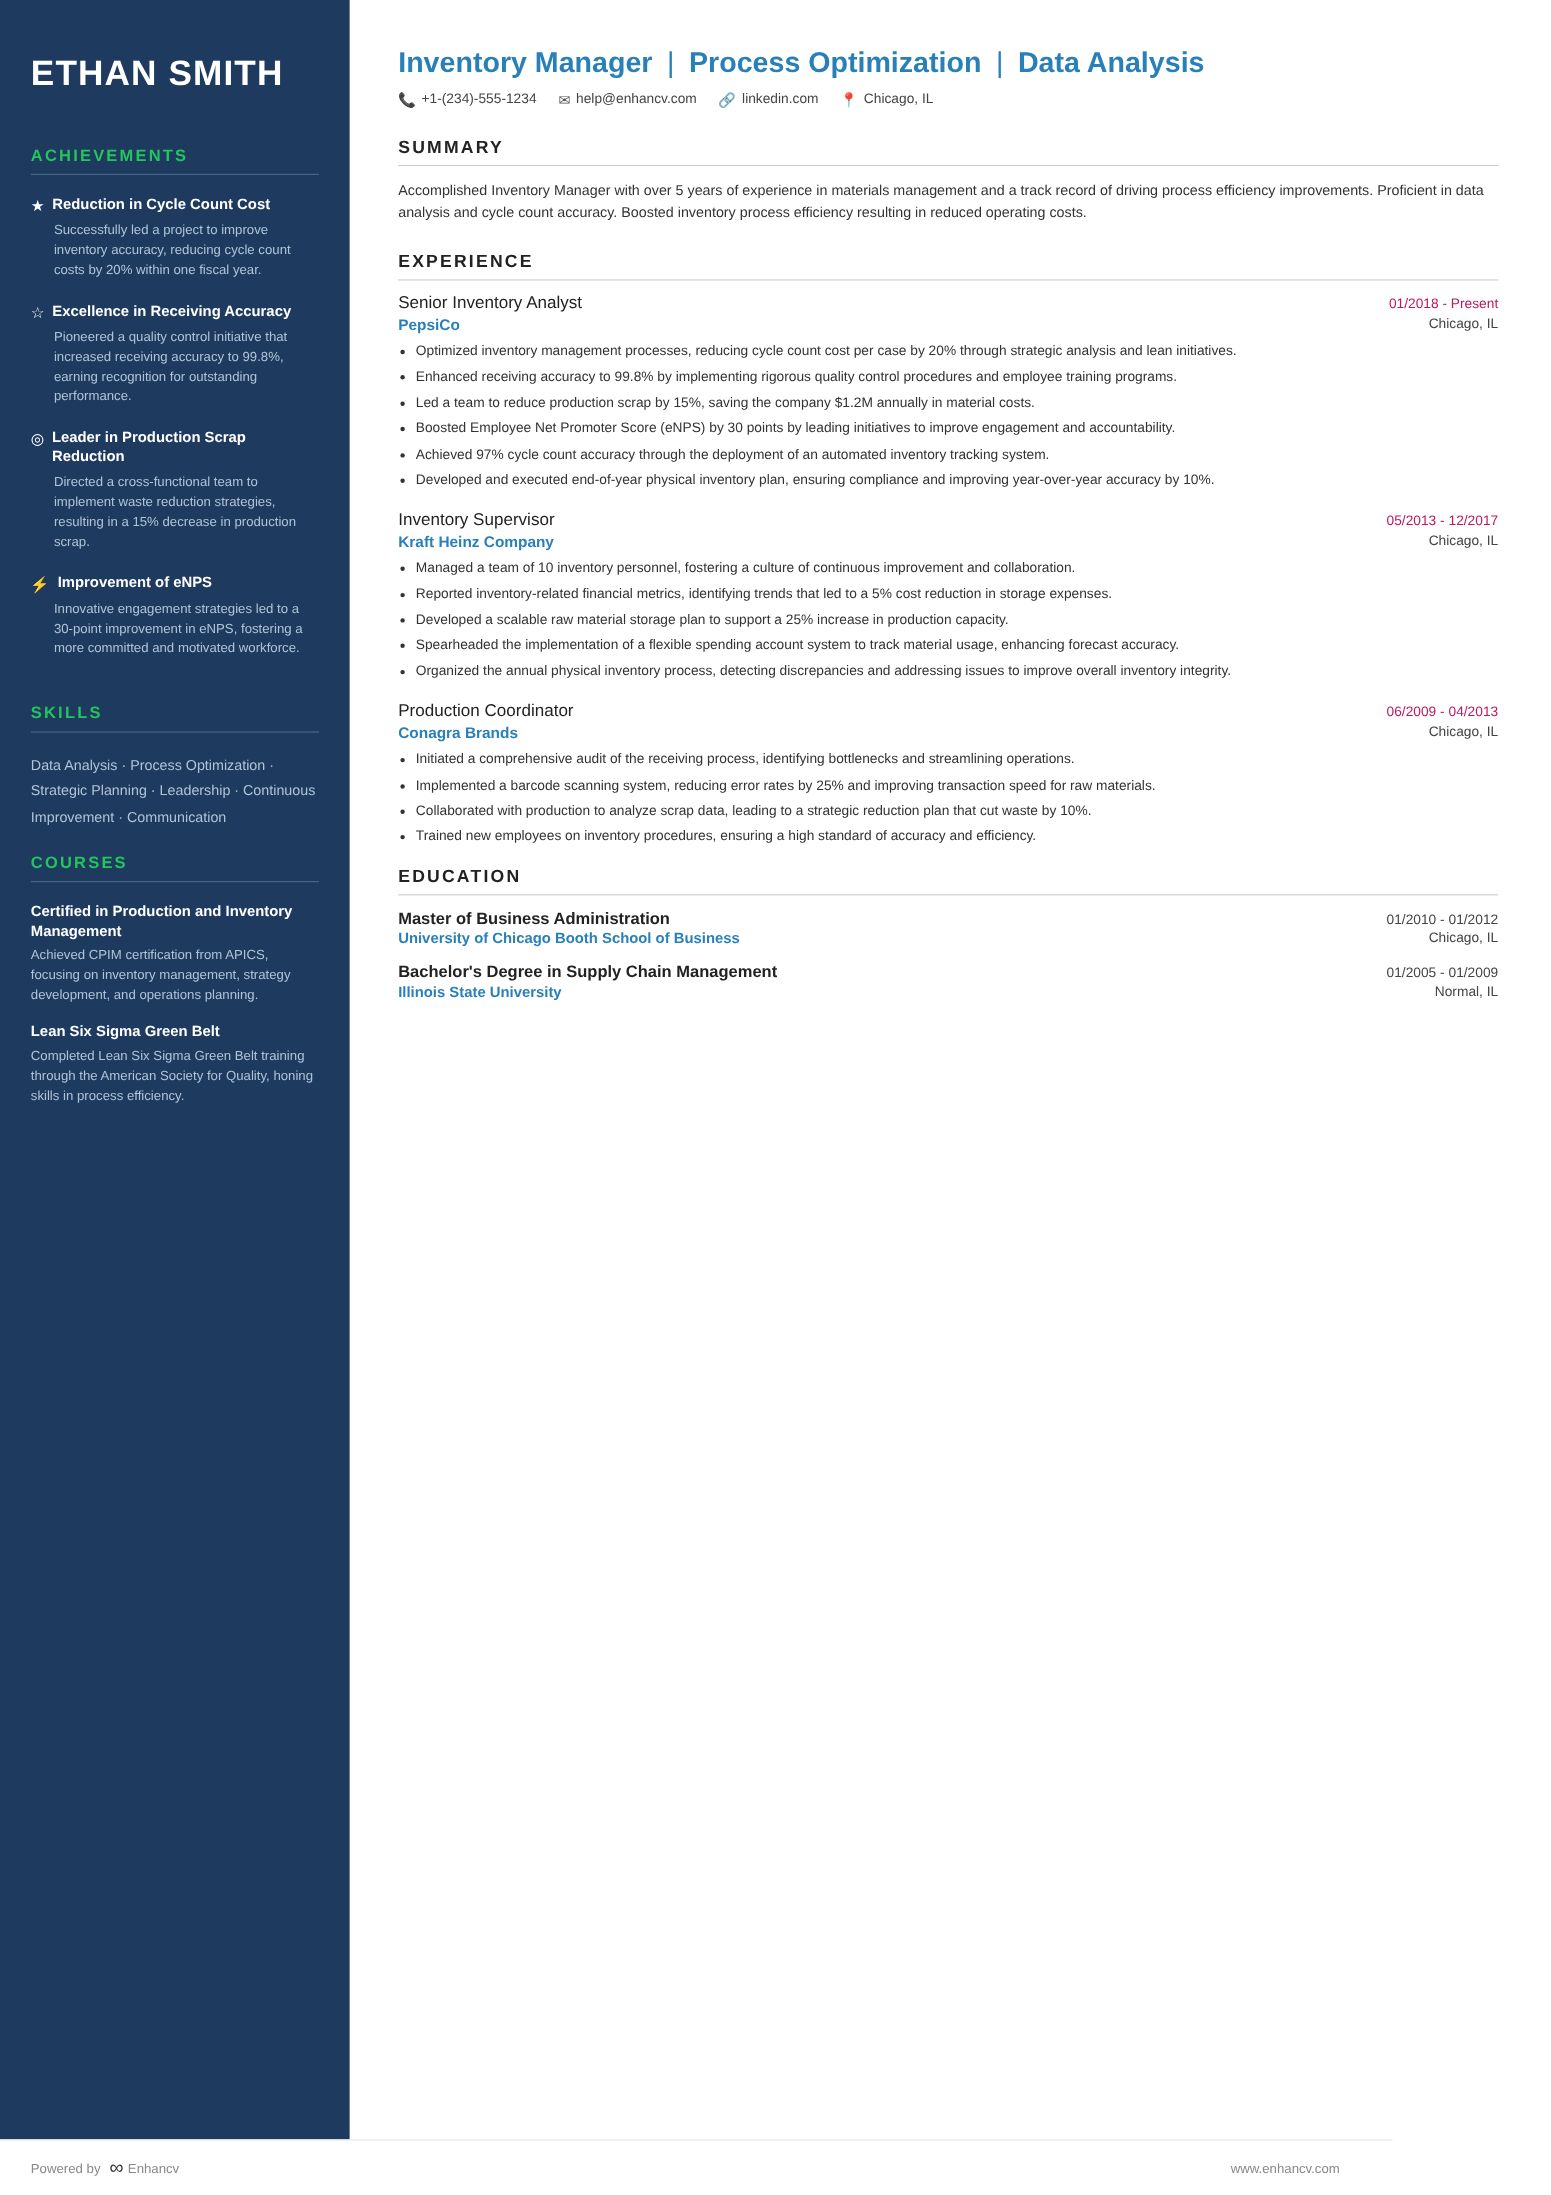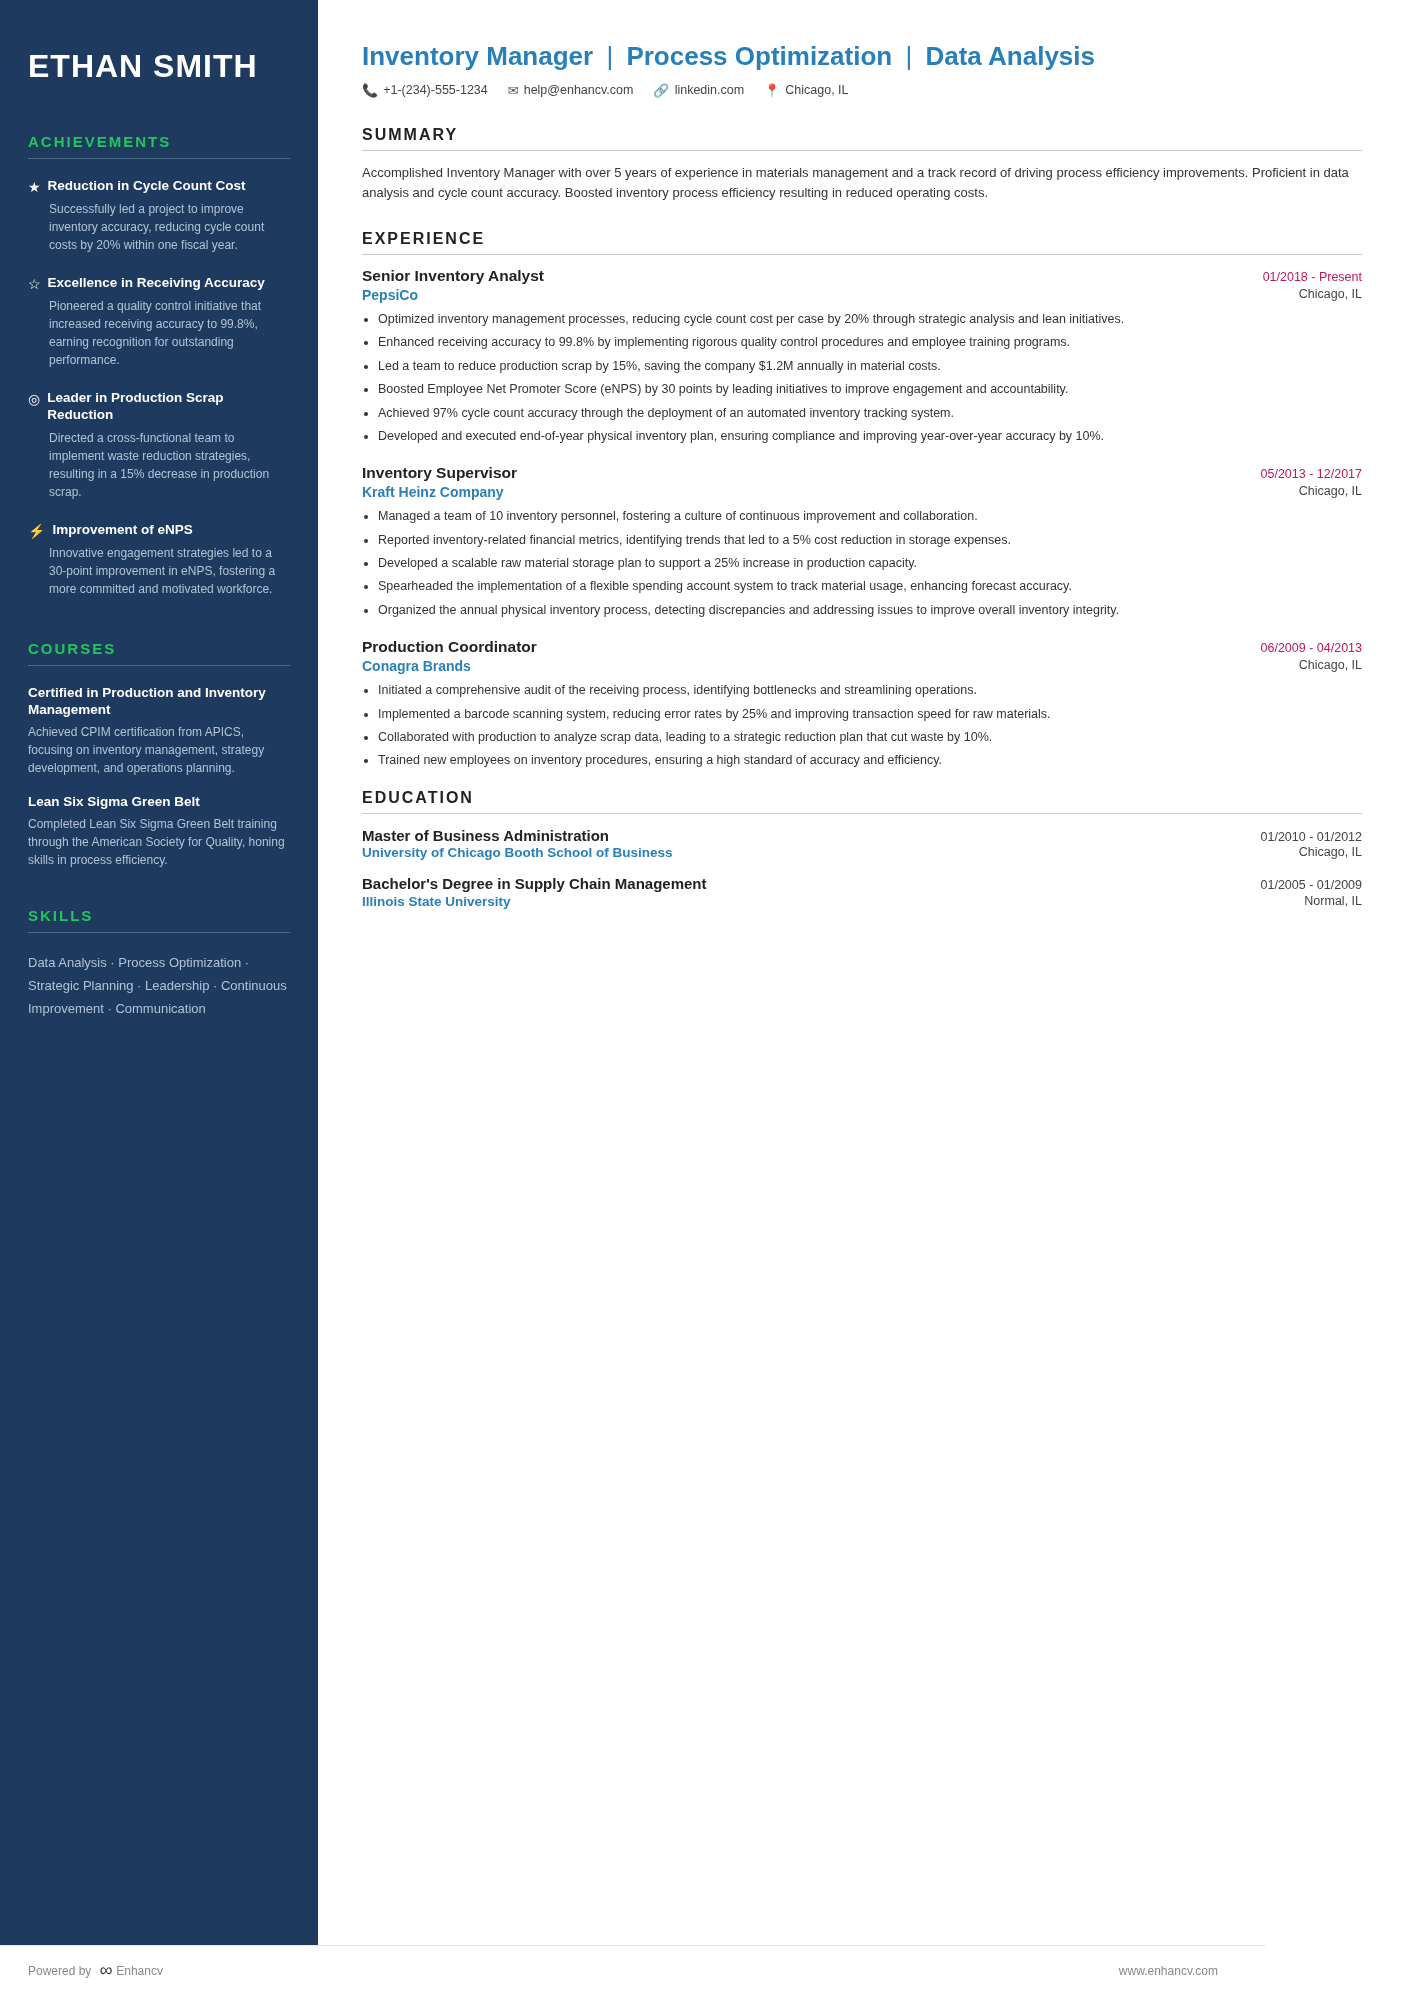--- a/index.html
+++ b/index.html
@@ -150,21 +150,21 @@
       margin-bottom: 26px;
     }
     .exp-header {
       display: flex;
       justify-content: space-between;
       align-items: baseline;
       margin-bottom: 2px;
     }
     .exp-job-title {
       font-size: 15.5px;
-      font-weight: 700;
+      font-weight: 400;
       color: #222;
     }
     .exp-dates {
       font-size: 12.5px;
       color: #be185d;
       white-space: nowrap;
     }
     .exp-company-row {
       display: flex;
       justify-content: space-between;
@@ -291,38 +291,38 @@
     <div class="achievement-title-row">
       <span class="achievement-icon">⚡</span>
       <span class="achievement-title">Improvement of eNPS</span>
     </div>
     <div class="achievement-desc">Innovative engagement strategies led to a 30-point improvement in eNPS, fostering a more committed and motivated workforce.</div>
   </div>
         </div>
     </div>
 
     <div class="section-gap">
+      <div class="sidebar-section-title">SKILLS</div>
+      <hr class="sidebar-divider">
+      <div class="skills-list">Data Analysis · Process Optimization · Strategic Planning · Leadership · Continuous Improvement · Communication</div>
+    </div>
+
+    <div class="section-gap">
       <div class="sidebar-section-title">COURSES</div>
       <hr class="sidebar-divider">
       <div id="courses-container">
           <div class="courses-item">
     <div class="courses-title">Certified in Production and Inventory Management</div>
     <div class="courses-desc">Achieved CPIM certification from APICS, focusing on inventory management, strategy development, and operations planning.</div>
   </div>
           <div class="courses-item">
     <div class="courses-title">Lean Six Sigma Green Belt</div>
     <div class="courses-desc">Completed Lean Six Sigma Green Belt training through the American Society for Quality, honing skills in process efficiency.</div>
   </div>
         </div>
-    </div>
-
-    <div class="section-gap">
-      <div class="sidebar-section-title">SKILLS</div>
-      <hr class="sidebar-divider">
-      <div class="skills-list">Data Analysis · Process Optimization · Strategic Planning · Leadership · Continuous Improvement · Communication</div>
     </div>
   </div>
 
   <div class="main">
     <div class="main-headline" id="headline-container"><span>Inventory Manager</span><span class="sep"> | </span><span>Process Optimization</span><span class="sep"> | </span><span>Data Analysis</span></div>
 
     <div class="contact-row">
       <div class="contact-item">
         <span class="contact-icon">📞</span>
         <span>+1-(234)-555-1234</span>

